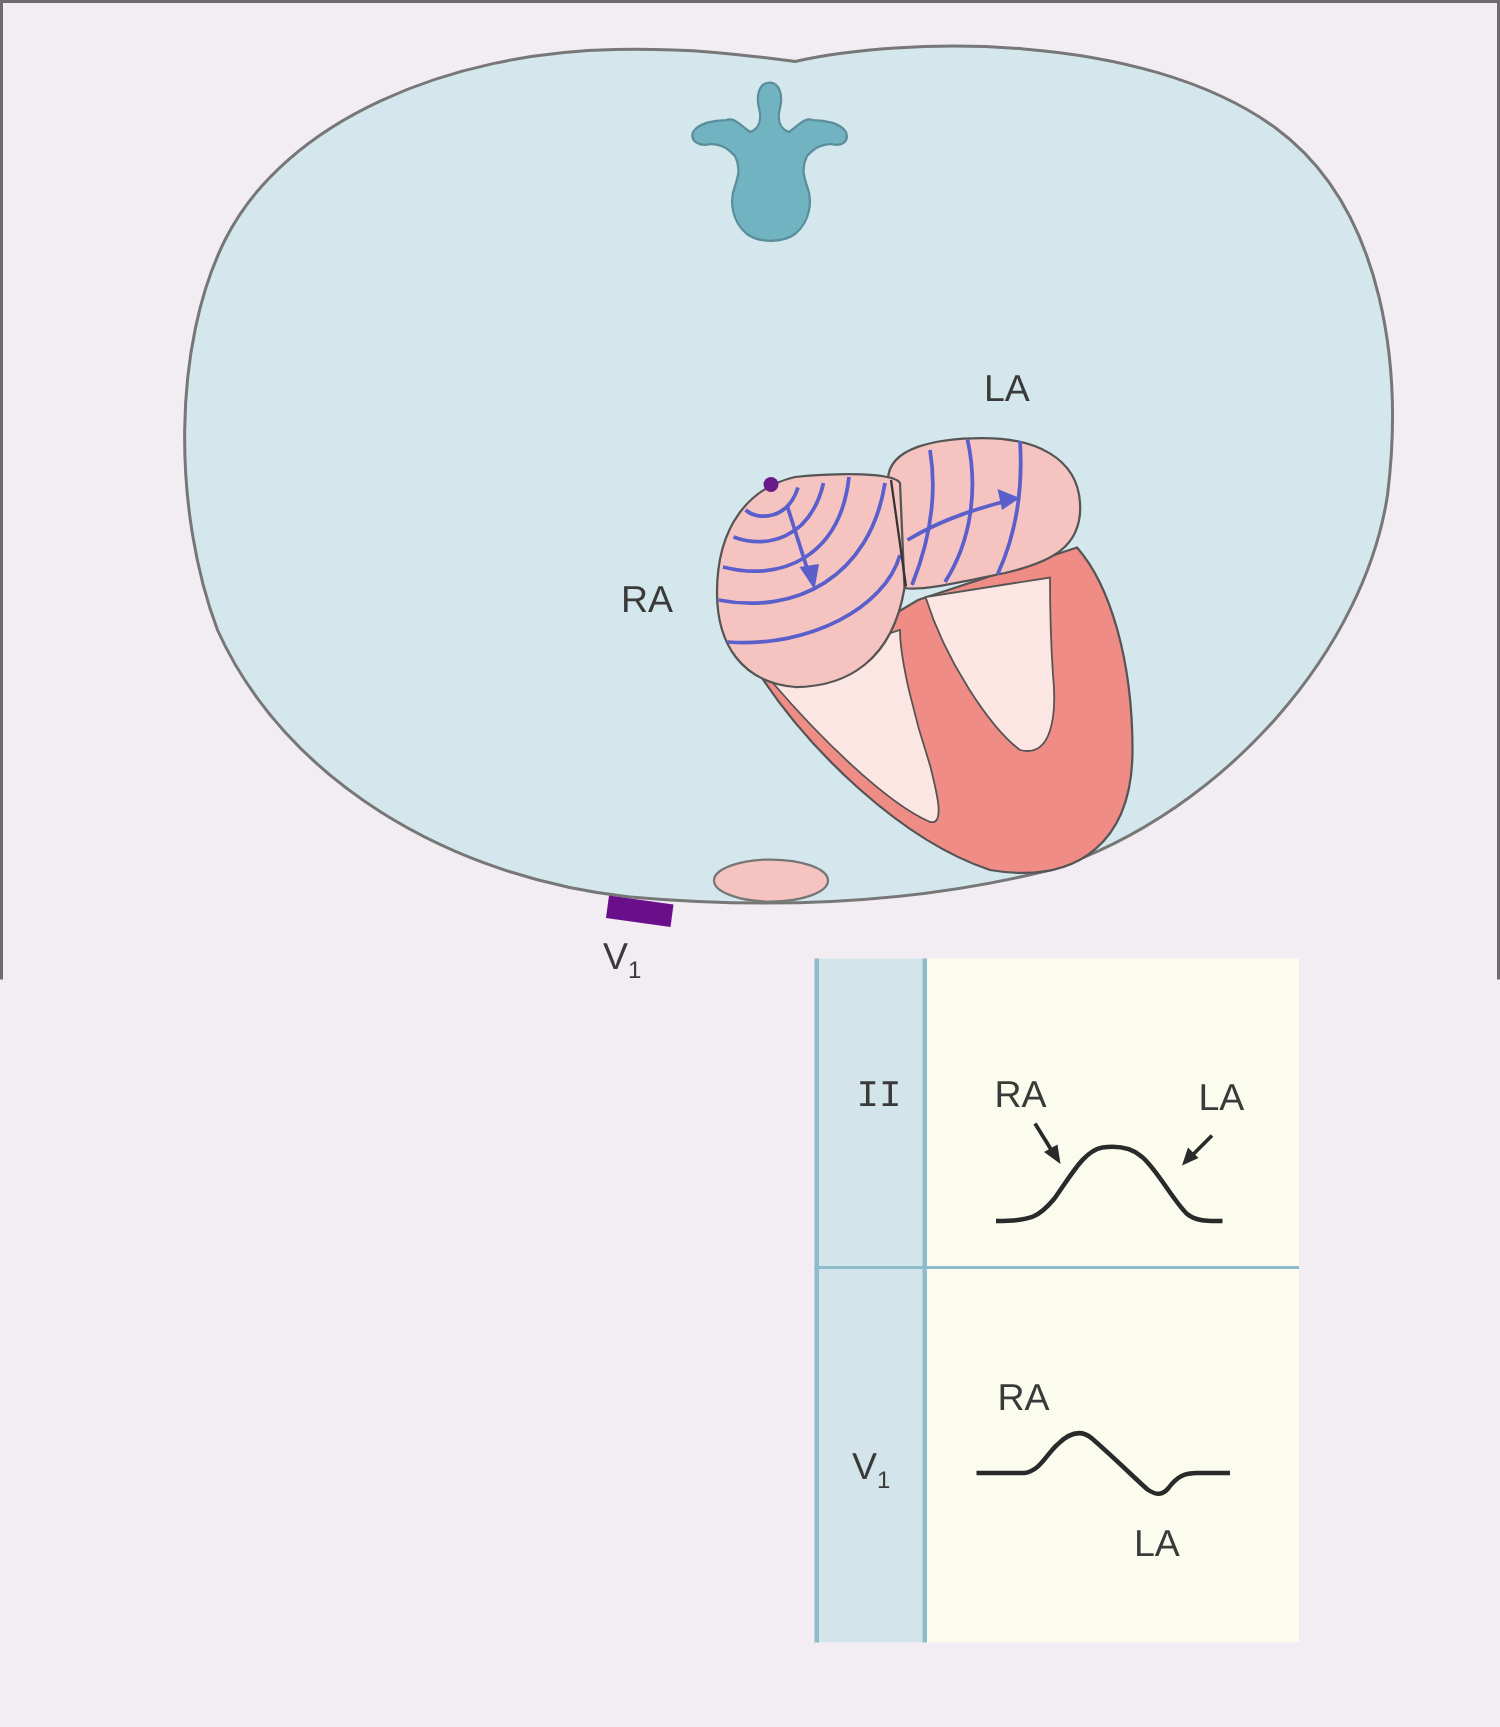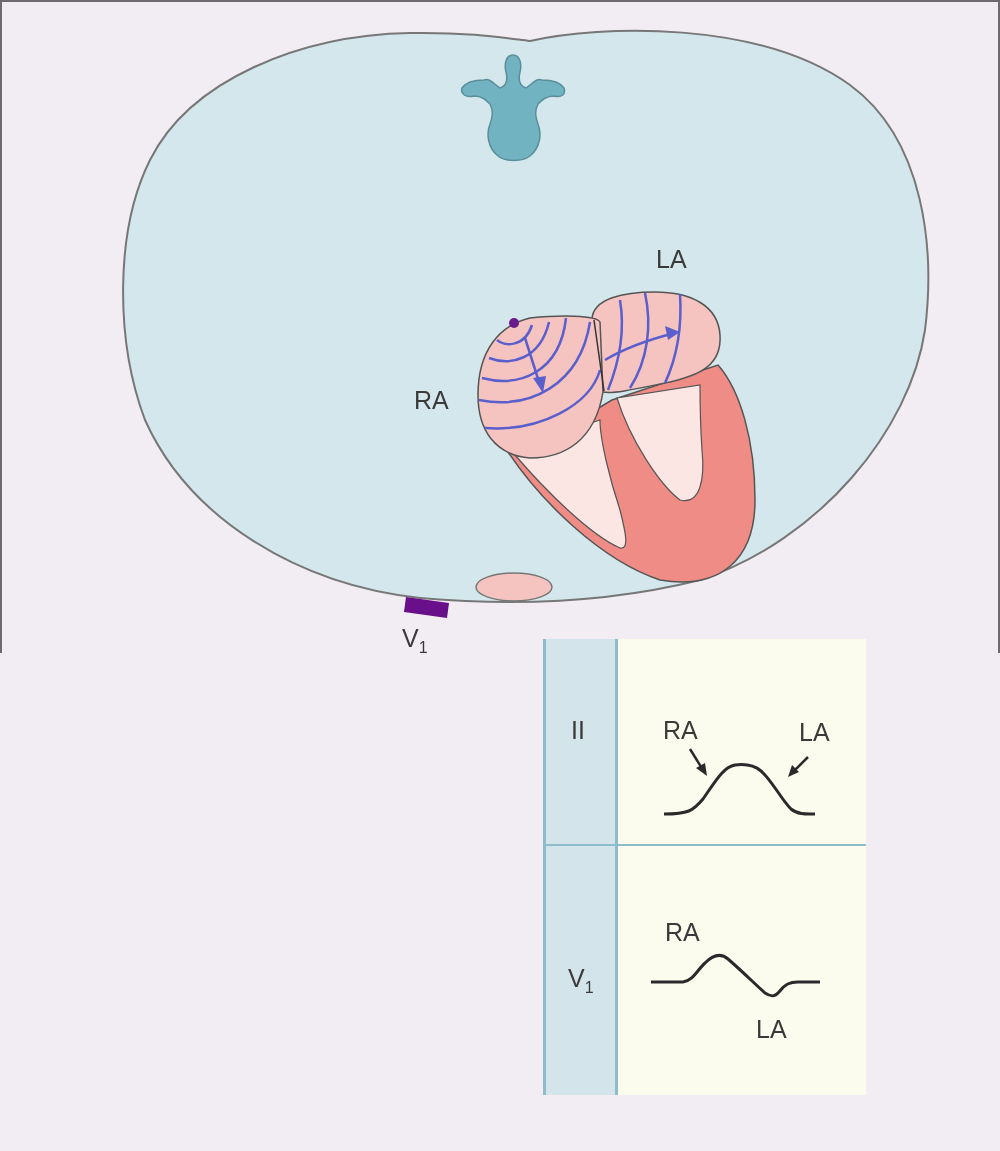--- a/index.html
+++ b/index.html
@@ -167,21 +167,21 @@
 
     <path fill="none" stroke="#2a2a2a" stroke-width="2.5" d="M 147 110 L 160 131"></path>
     <polygon points="164,137 153,129 162,124" fill="#2a2a2a"></polygon>
 
     <path fill="none" stroke="#2a2a2a" stroke-width="2.5" d="M 265 118 L 250 133"></path>
     <polygon points="245,138 249,126 256,133" fill="#2a2a2a"></polygon>
 
     <path fill="none" stroke="#2a2a2a" stroke-width="3" d="M 108 343 L 140 343 C 150 342, 155 330, 162 324 C 170 316, 178 314, 185 320 C 200 333, 213 346, 222 354 C 228 358, 232 358, 236 353 C 242 345, 247 343, 255 343 L 277 343"></path>
   </svg>
 
-  <div class="ecg-text" style="left:28px; top:79px;">
+  <div class="ecg-text" style="left:28px; top:79px;font-family:Liberation Mono, monospace;">
     <span>II</span>
   </div>
   <div class="ecg-text" style="left:25px; top:327px;">
     <span>V</span><sub>1</sub>
   </div>
 
   <div class="ecg-text" style="left:120px; top:79px;">
     <span>RA</span>
   </div>
   <div class="ecg-text" style="left:256px; top:81px;">

